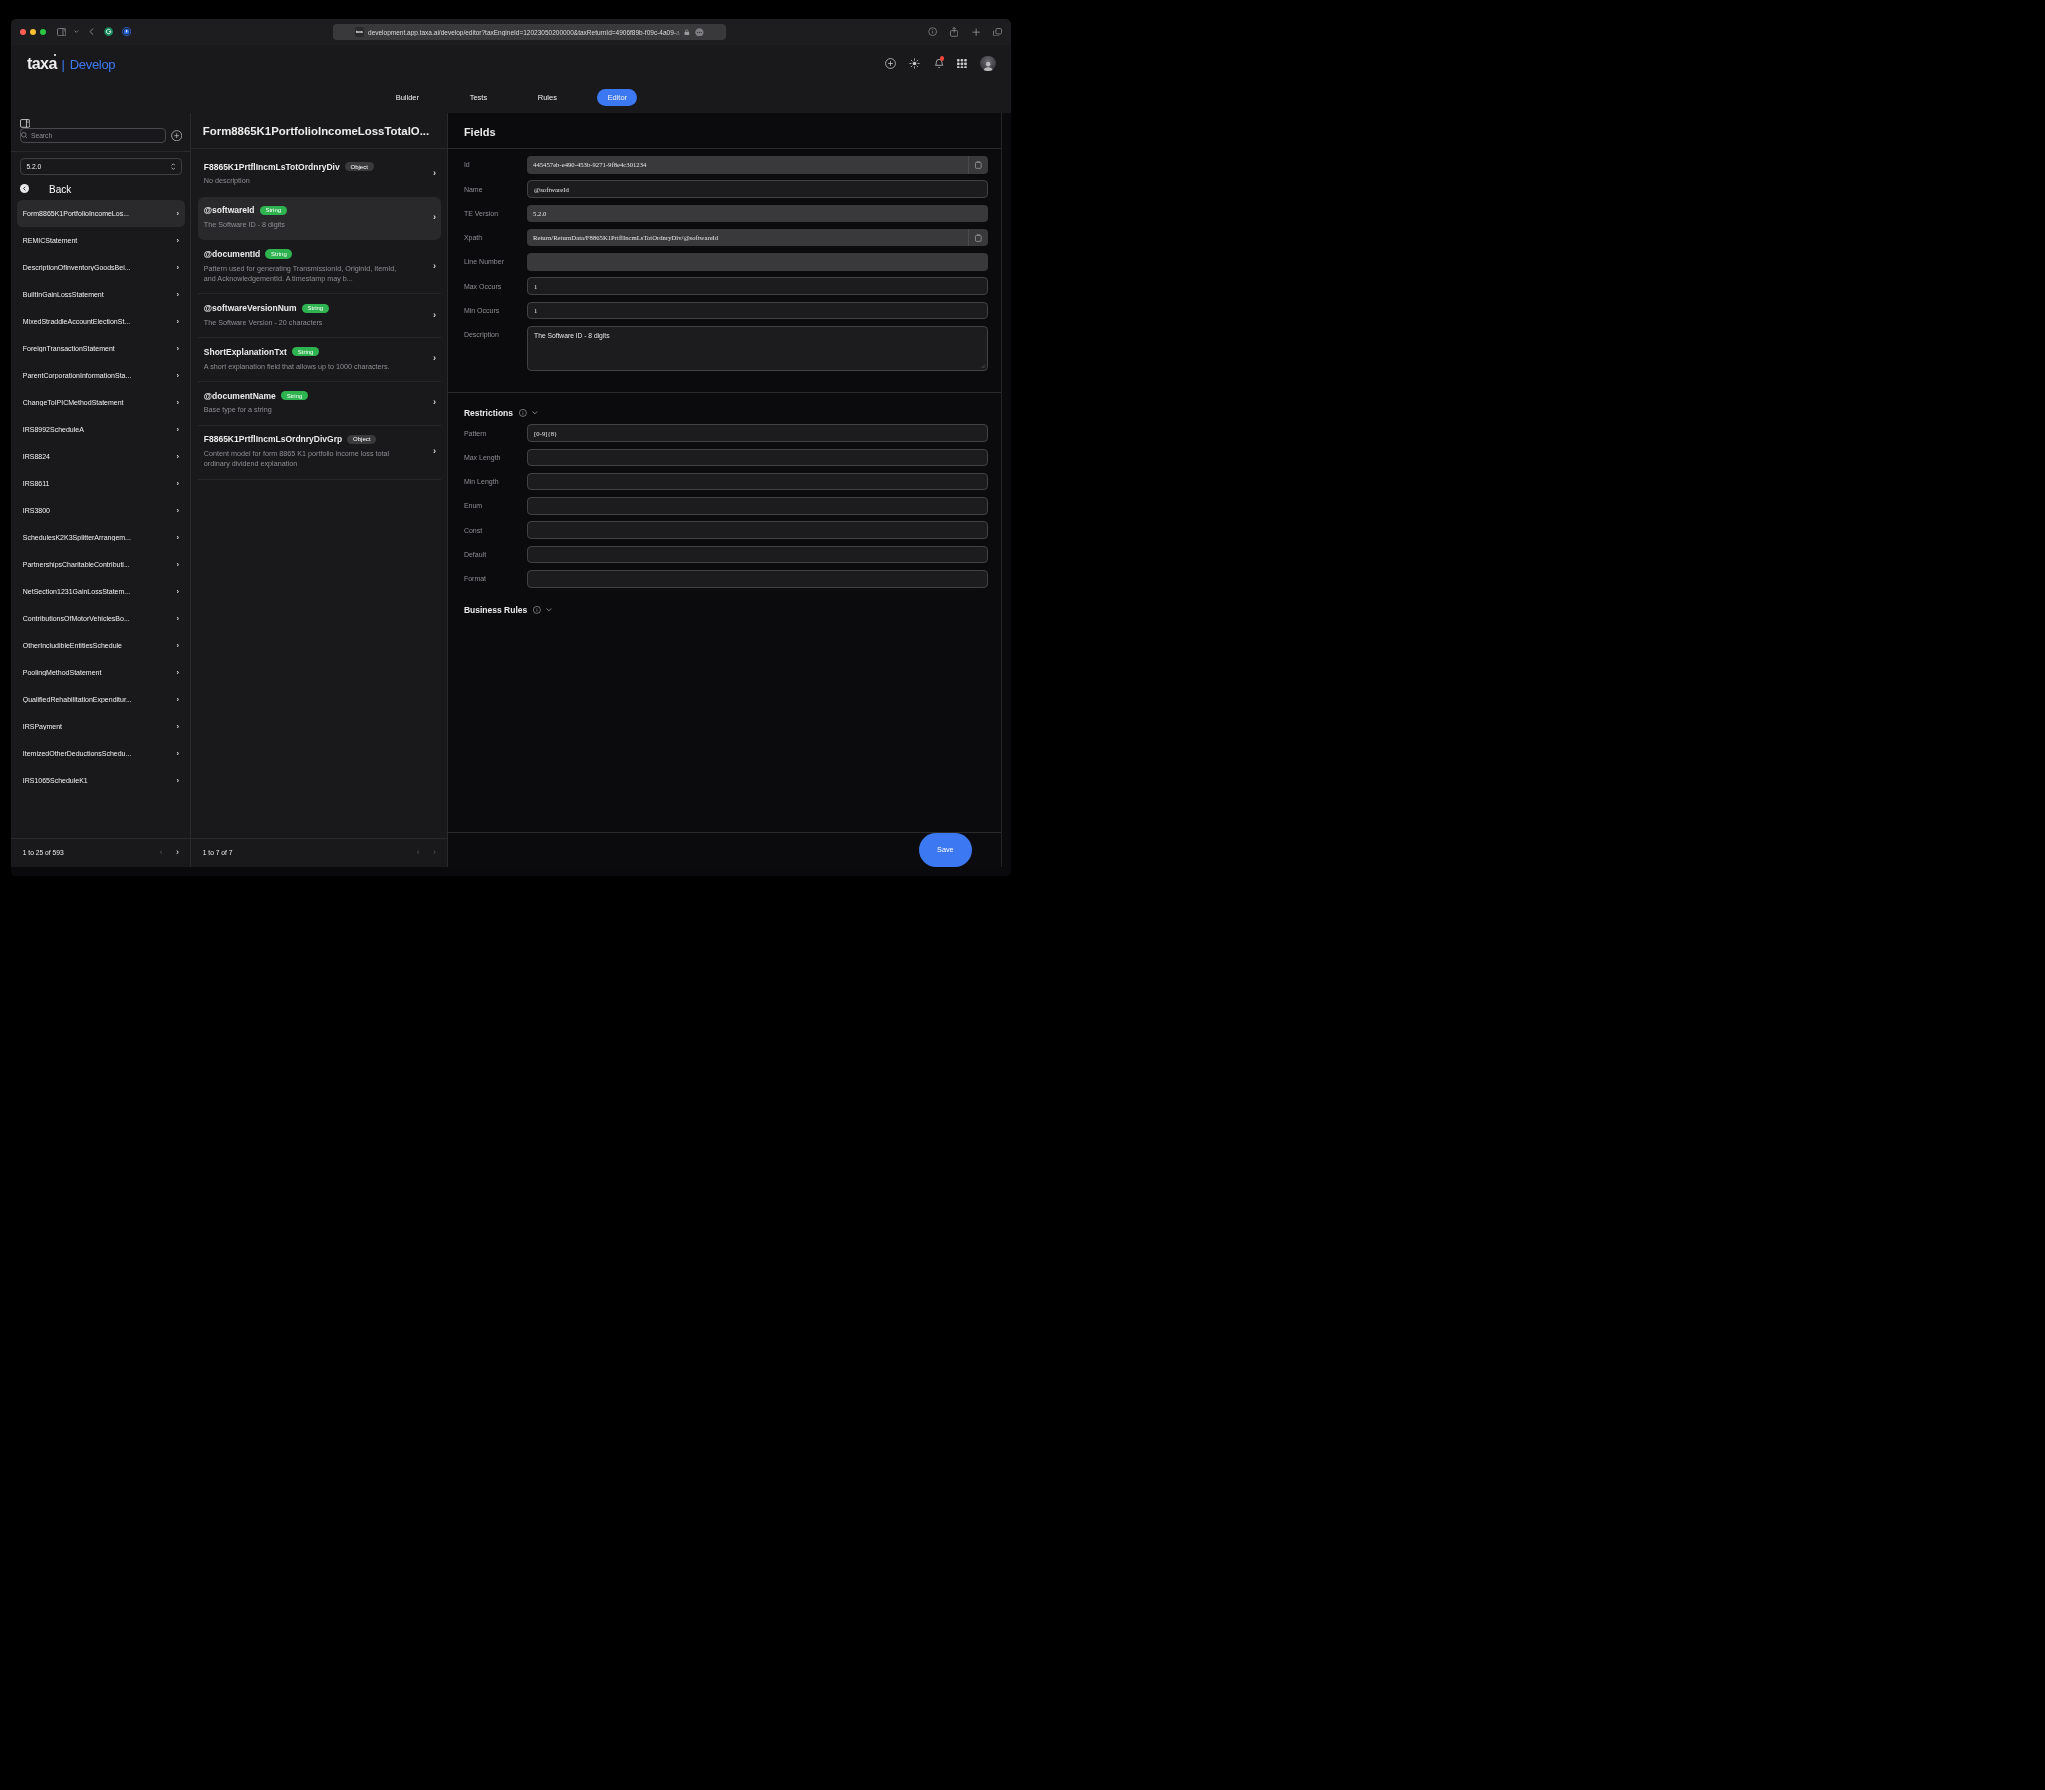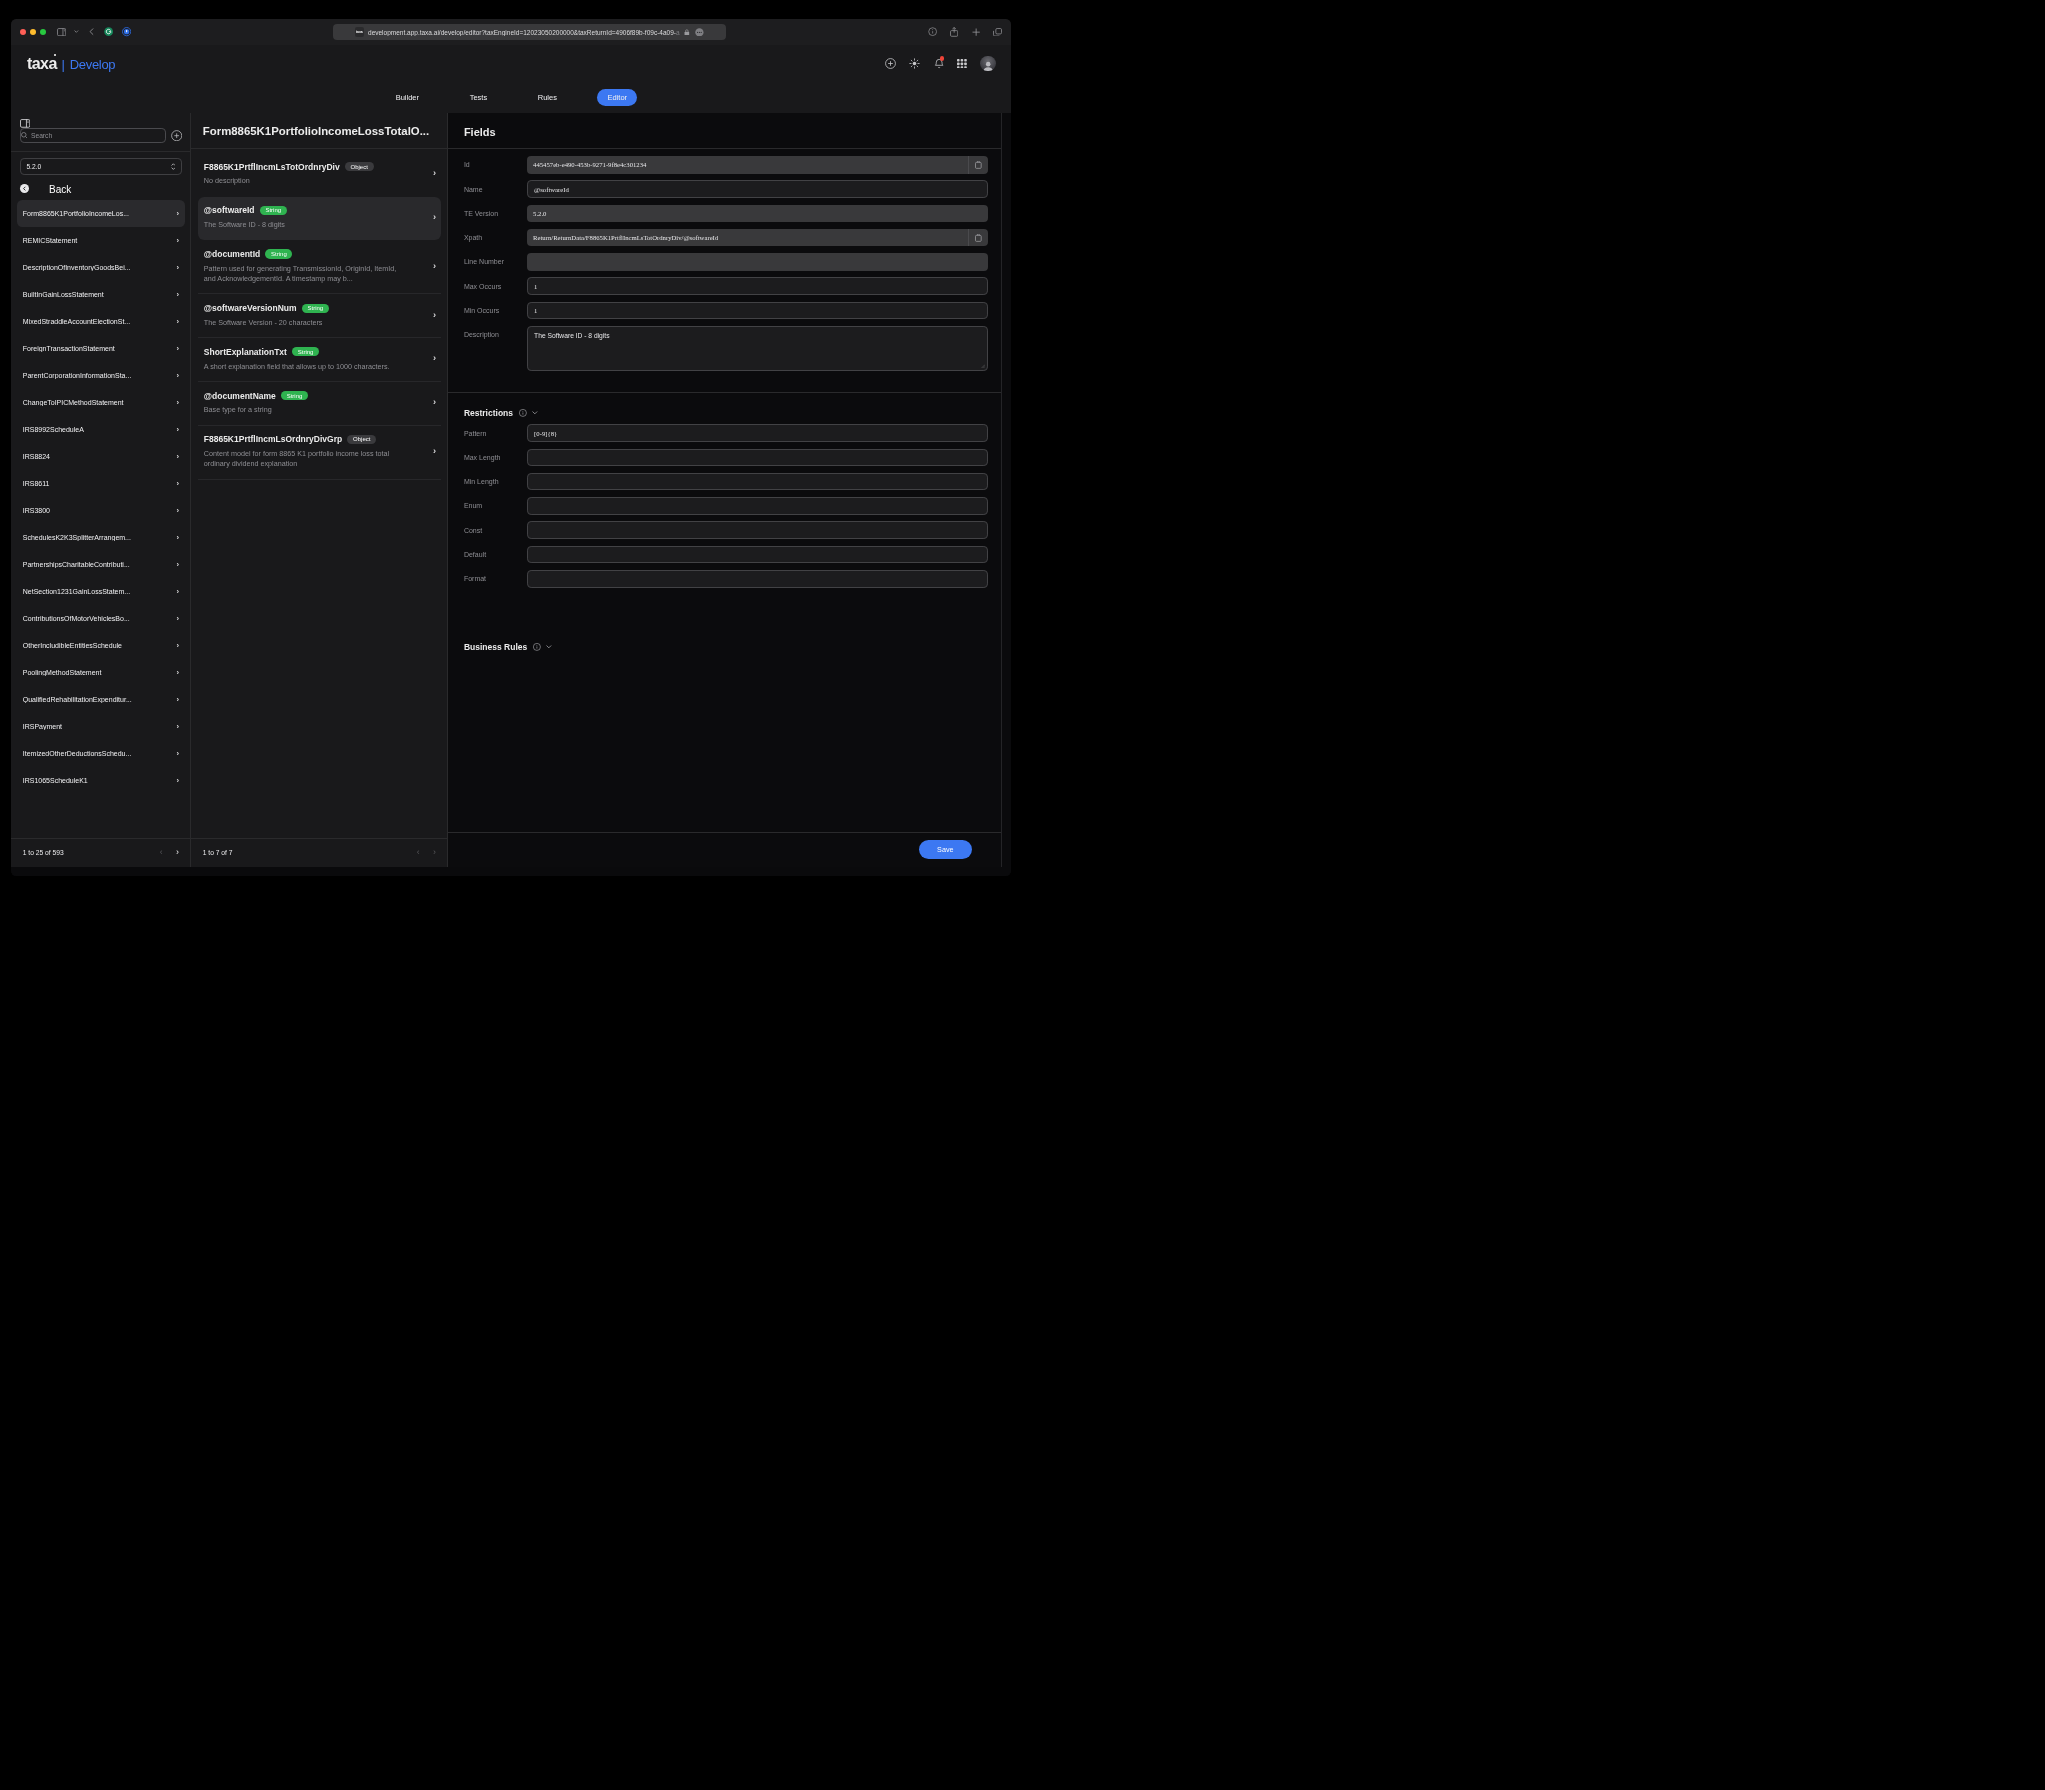--- a/index.html
+++ b/index.html
@@ -101,21 +101,21 @@
   .ctrl.tarea{height:45px;align-items:flex-start;position:relative}
   .ctrl.tarea textarea{flex:1;height:100%;background:transparent;border:none;outline:none;resize:none;color:#e6e6e8;font-size:6.7px;padding:4.7px 6.2px;font-family:inherit}
   .resize-h{position:absolute;right:1.6px;bottom:1.6px;color:#6f6f73}
   .sect-div{height:0.5px;background:var(--line);margin:20.7px -13.4px 0 -15.5px}
   .sect-head{display:flex;align-items:center;gap:5.7px;margin-top:15.5px}
   .sect-title{font-size:8.5px;font-weight:bold}
   .sect-ic{color:#a9a9ad;display:flex}
   .br-empty{margin-top:24px;display:flex;flex-direction:column;align-items:center}
   .br-empty .t{margin-top:9.3px;font-size:8px;color:#fff}
   .br-empty .s{margin-top:6.2px;font-size:7px;color:#8e8e93}
-  .f-footer{flex:0 0 35px;border-top:0.5px solid var(--line);display:flex;align-items:center;justify-content:flex-end;padding-right:29px}
+  .f-footer{flex:0 0 35px;border-top:0.5px solid var(--line);display:flex;justify-content:flex-end;padding-right:29px}
   .save-btn{background:var(--accent);color:#fff;border:none;font-size:7.2px;font-family:inherit;padding:5.2px 18.6px;border-radius:516px}
 </style>
 </head>
 <body>
 
 <div class="window">
 
   <div class="browser-bar">
     <div class="lights">
       <span class="light l-red"></span>
@@ -608,21 +608,21 @@
               </div>
             </div>
             <div class="frow">
               <label>Format</label>
               <div class="ctrl ed">
                 <input style="">
               </div>
             </div>
           </div>
 
-        <div class="sect-head" style="margin-top:54px">
+        <div class="sect-head" style="margin-top:17px">
           <span class="sect-title">Business Rules</span>
           <span class="sect-ic">
             <svg width="7.8" height="7.8" viewBox="0 0 15 15" fill="none" stroke="currentColor" stroke-width="1.2">
                 <circle cx="7.5" cy="7.5" r="6.8"></circle>
                 <line x1="7.5" y1="6.7" x2="7.5" y2="10.8"></line>
                 <circle cx="7.5" cy="4.4" r="0.8" fill="currentColor" stroke="none"></circle>
               </svg>
           </span>
           <span class="sect-ic">
             <svg width="5.7" height="3.6" viewBox="0 0 11 7" fill="none" stroke="currentColor" stroke-width="1.5">

